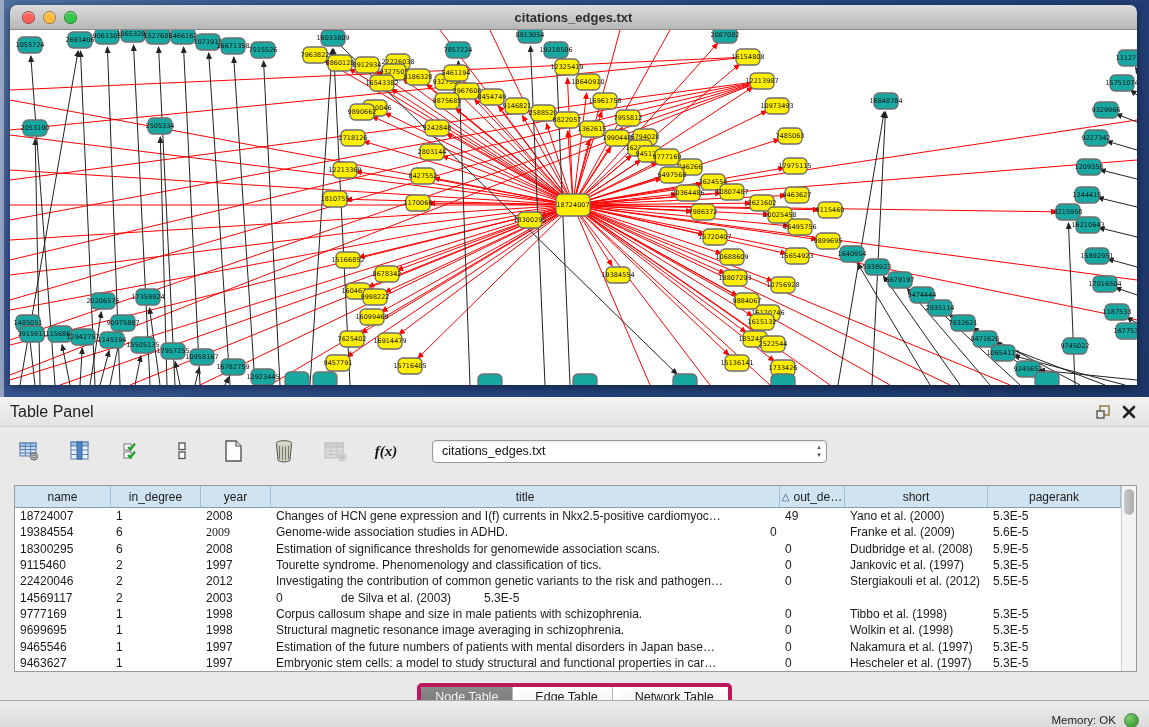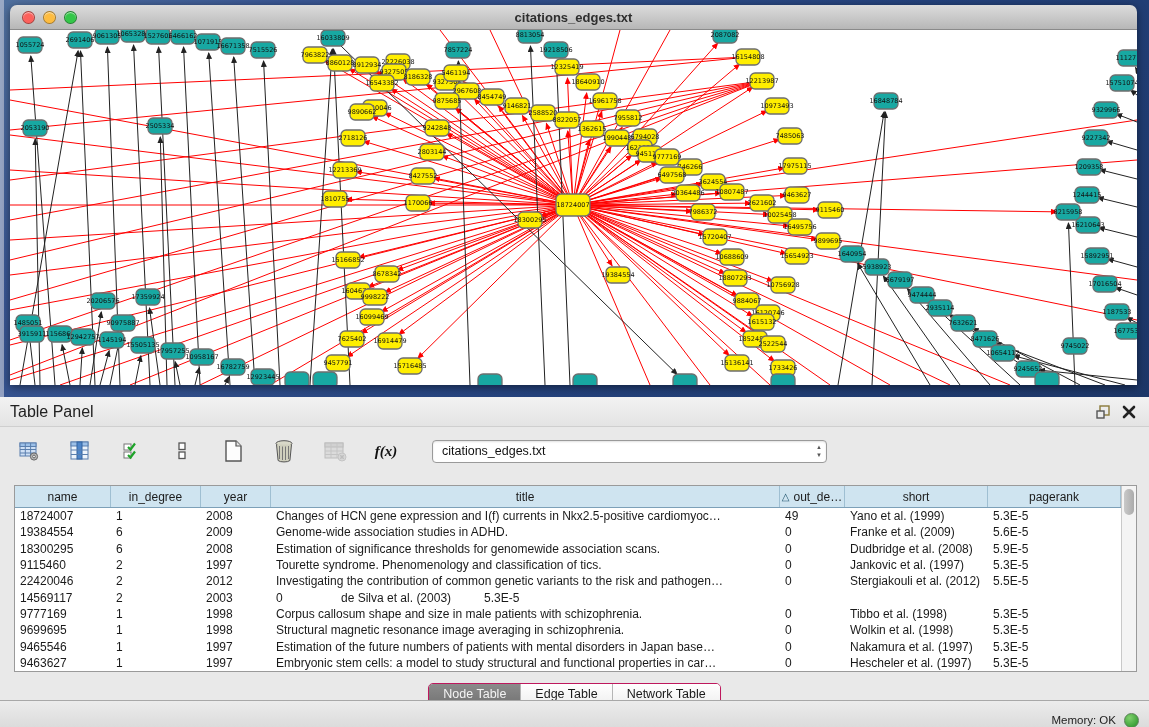--- a/index.html
+++ b/index.html
@@ -57,22 +57,22 @@
     justify-content:center; border-right:1px solid #9fbfd2; overflow:hidden; white-space:nowrap; }
   .hcell .sorticon { margin-right:4px; font-size:10px; color:#23566f; }
   .brow { display:flex; height:16.3px; flex:0 0 auto; }
   .bcell { font-size:12px; color:#1a1a1a; padding:0 5px; display:flex; align-items:center;
     overflow:hidden; white-space:nowrap; }
   .vscroll { flex:0 0 15px; background:#f4f4f4; border-left:1px solid #c9c9c9; position:relative; }
   .vthumb { position:absolute; left:2px; top:3px; width:10px; height:26px;
     background:linear-gradient(90deg,#c9c9c9,#ababab); border-radius:5px; }
 
   .tabbar { position:absolute; left:0; top:286px; width:1149px; display:flex; justify-content:center; }
-  .seg { display:flex; border:1px solid #be185d; border-radius:5px; overflow:hidden;
-    background:#fff; box-shadow:0 1px 1px rgba(0,0,0,.15); }
+  .seg { display:flex; border:4px solid #be185d; border-radius:5px; overflow:hidden;
+    background:#fff; box-shadow:0 1px 1px rgba(0,0,0,.15);gap:8px; }
   .seg .tab { font-size:12.5px; padding:3px 14px; color:#1a1a1a; border-right:1px solid #b5b5b5;
     background:linear-gradient(#ffffff,#f0f0f0); cursor:default; }
   .seg .tab:last-child { border-right:none; }
   .seg .tab.sel { background:linear-gradient(#8b8b8b,#757575); color:#f4f4f4; }
 
   
   .statusbar { position:absolute; left:0; top:700px; width:1149px; height:39px;
     background:linear-gradient(#ececec,#d4d4d4); border-top:1px solid #a8a8a8;
     display:flex; align-items:center; justify-content:flex-end; padding:0 10px; }
   .mem-label { font-size:11.5px; color:#222; margin-right:8px; }
@@ -909,30 +909,30 @@
             <span>pagerank</span>
           </div>
         </div>
       <div id="table-body">
           <div class="brow">
             <div class="bcell" style="flex: 0 0 96px;">18724007</div>
             <div class="bcell" style="flex: 0 0 90px;">1</div>
             <div class="bcell" style="flex: 0 0 70px;">2008</div>
             <div class="bcell" style="flex: 1 1 auto;">Changes of HCN gene expression and I(f) currents in Nkx2.5-positive cardiomyoc…</div>
             <div class="bcell" style="flex: 0 0 65px;">49</div>
-            <div class="bcell" style="flex: 0 0 143px;">Yano et al. (1999)</div>
+            <div class="bcell" style="flex: 0 0 143px;">Yano et al. (2000)</div>
             <div class="bcell" style="flex: 0 0 133px;">5.3E-5</div>
           </div>
           <div class="brow">
             <div class="bcell" style="flex: 0 0 96px;">19384554</div>
             <div class="bcell" style="flex: 0 0 90px;">6</div>
-            <div class="bcell" style="flex: 0 0 70px;">2009</div>
+            <div class="bcell" style="flex: 0 0 70px; font-family: Liberation Serif, serif;">2009</div>
             <div class="bcell" style="flex: 1 1 auto;">Genome-wide association studies in ADHD.</div>
             <div class="bcell" style="flex: 0 0 65px;">0</div>
-            <div class="bcell" style="flex: 0 0 143px;">Franke et al. (2009)</div>
+            <div class="bcell" style="flex: 0 0 143px; margin-left: 15px;">Franke et al. (2009)</div>
             <div class="bcell" style="flex: 0 0 133px;">5.6E-5</div>
           </div>
           <div class="brow">
             <div class="bcell" style="flex: 0 0 96px;">18300295</div>
             <div class="bcell" style="flex: 0 0 90px;">6</div>
             <div class="bcell" style="flex: 0 0 70px;">2008</div>
             <div class="bcell" style="flex: 1 1 auto;">Estimation of significance thresholds for genomewide association scans.</div>
             <div class="bcell" style="flex: 0 0 65px;">0</div>
             <div class="bcell" style="flex: 0 0 143px;">Dudbridge et al. (2008)</div>
             <div class="bcell" style="flex: 0 0 133px;">5.9E-5</div>

